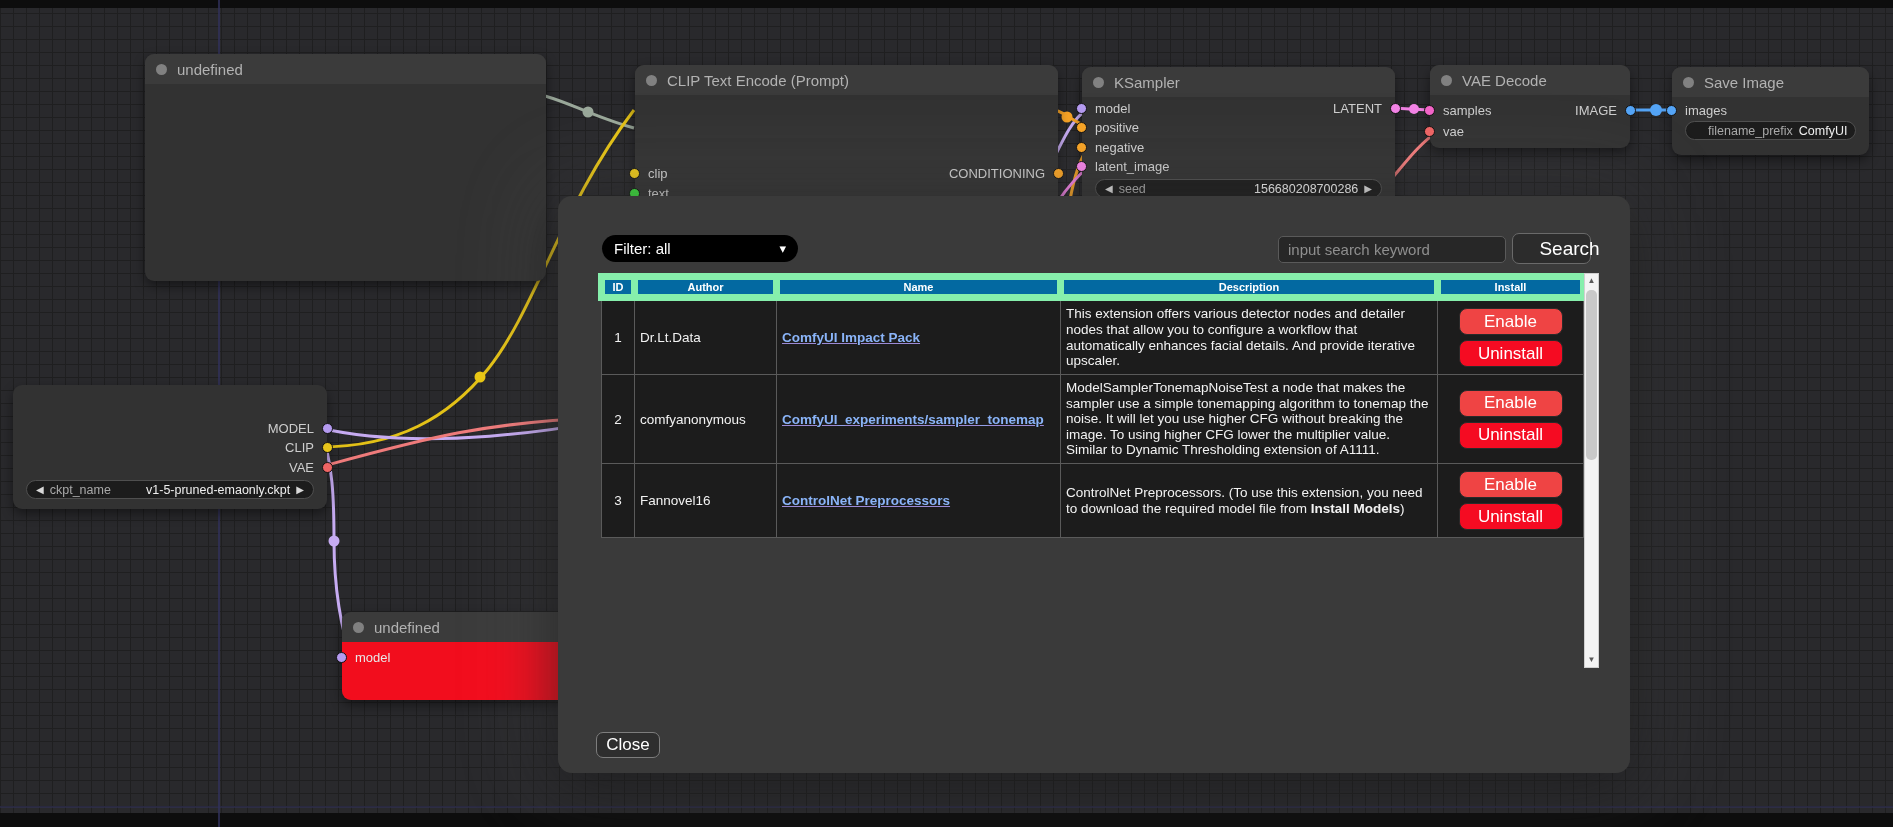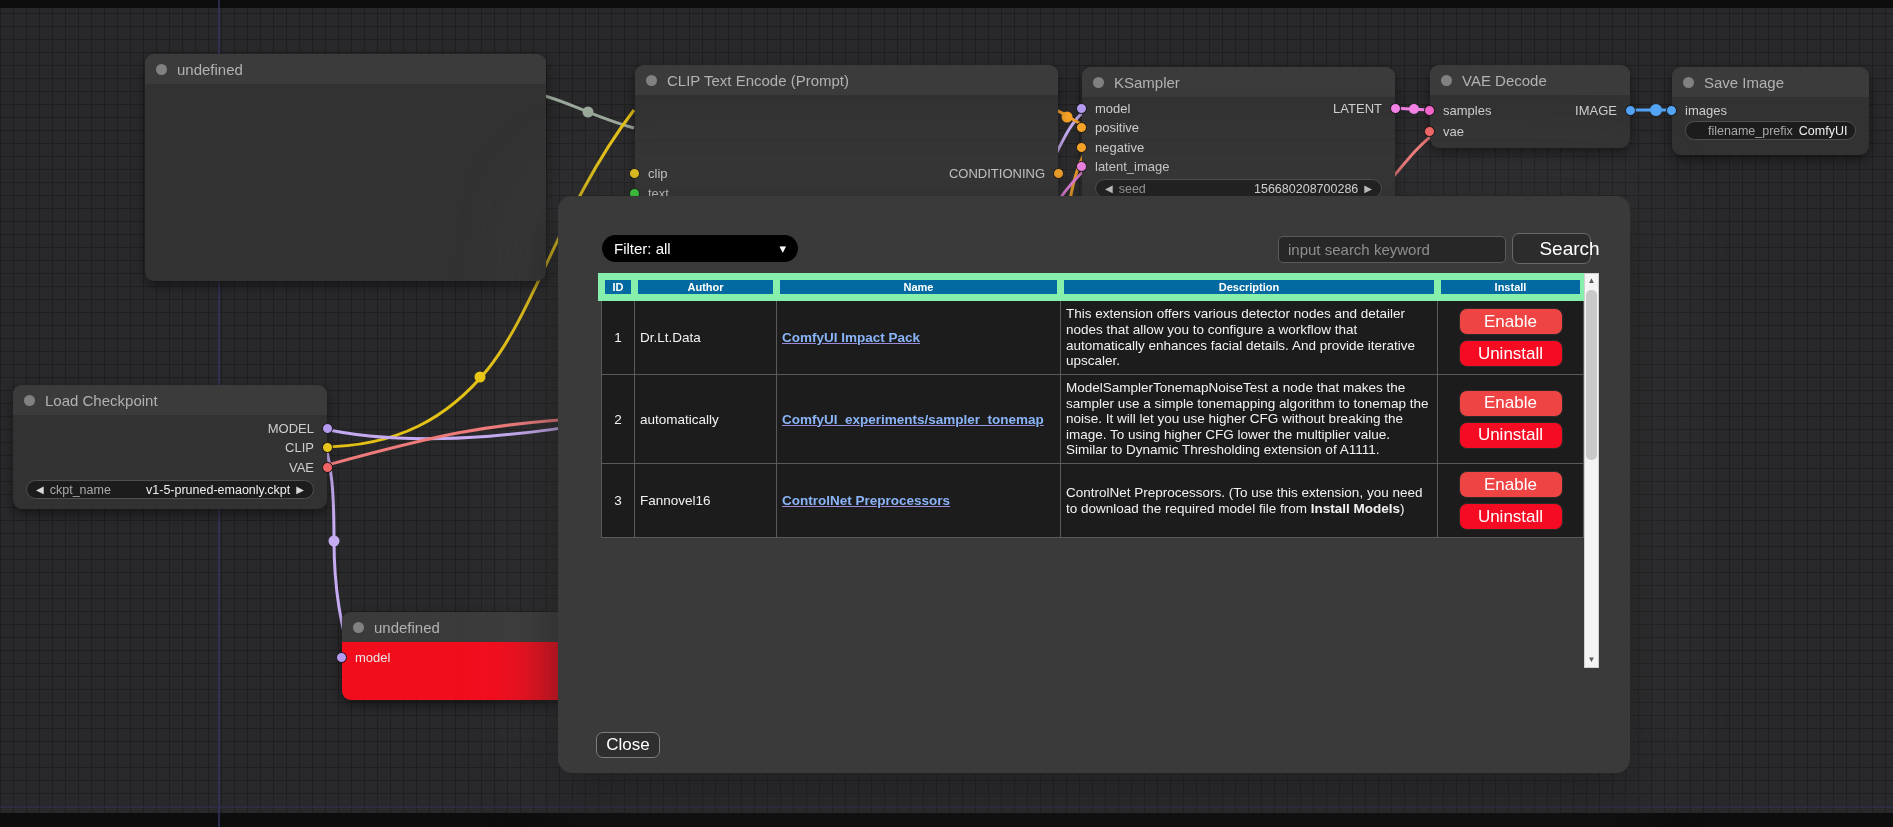--- a/index.html
+++ b/index.html
@@ -189,24 +189,20 @@
       <span class="sdot" style="background:#ef6464;"></span>
       <span>vae</span>
     </div>
     <div class="slot out" style="top:37px;">
       <span class="sdot" style="background:#54a4f6;"></span>
       <span>IMAGE</span>
     </div>
   </div>
 
   <div class="node" style="left:13px;top:385px;width:314px;height:124px;">
-    <div class="node-header">
-      <span class="collapse-dot"></span>
-      <span class="node-title">Load Checkpoint</span>
-    </div>
     <div class="slot out" style="top:35px;">
       <span class="sdot" style="background:#b49aef;"></span>
       <span>MODEL</span>
     </div>
     <div class="slot out" style="top:54px;">
       <span class="sdot" style="background:#e8c51b;"></span>
       <span>CLIP</span>
     </div>
     <div class="slot out" style="top:74px;">
       <span class="sdot" style="background:#ef6464;"></span>
@@ -268,21 +264,21 @@
             <td>Dr.Lt.Data</td>
             <td><a class="ext-link" href="#">ComfyUI Impact Pack</a></td>
             <td class="c-desc">This extension offers various detector nodes and detailer nodes that allow you to configure a workflow that automatically enhances facial details. And provide iterative upscaler.</td>
             <td>
               <button class="row-btn enable">Enable</button>
               <button class="row-btn uninstall">Uninstall</button>
             </td>
           </tr>
           <tr style="height:89px;">
             <td class="c-id">2</td>
-            <td>automatically</td>
+            <td>comfyanonymous</td>
             <td><a class="ext-link" href="#">ComfyUI_experiments/sampler_tonemap</a></td>
             <td class="c-desc">ModelSamplerTonemapNoiseTest a node that makes the sampler use a simple tonemapping algorithm to tonemap the noise. It will let you use higher CFG without breaking the image. To using higher CFG lower the multiplier value. Similar to Dynamic Thresholding extension of A1111.</td>
             <td>
               <button class="row-btn enable">Enable</button>
               <button class="row-btn uninstall">Uninstall</button>
             </td>
           </tr>
           <tr style="height:70px;">
             <td class="c-id">3</td>
             <td>Fannovel16</td>

